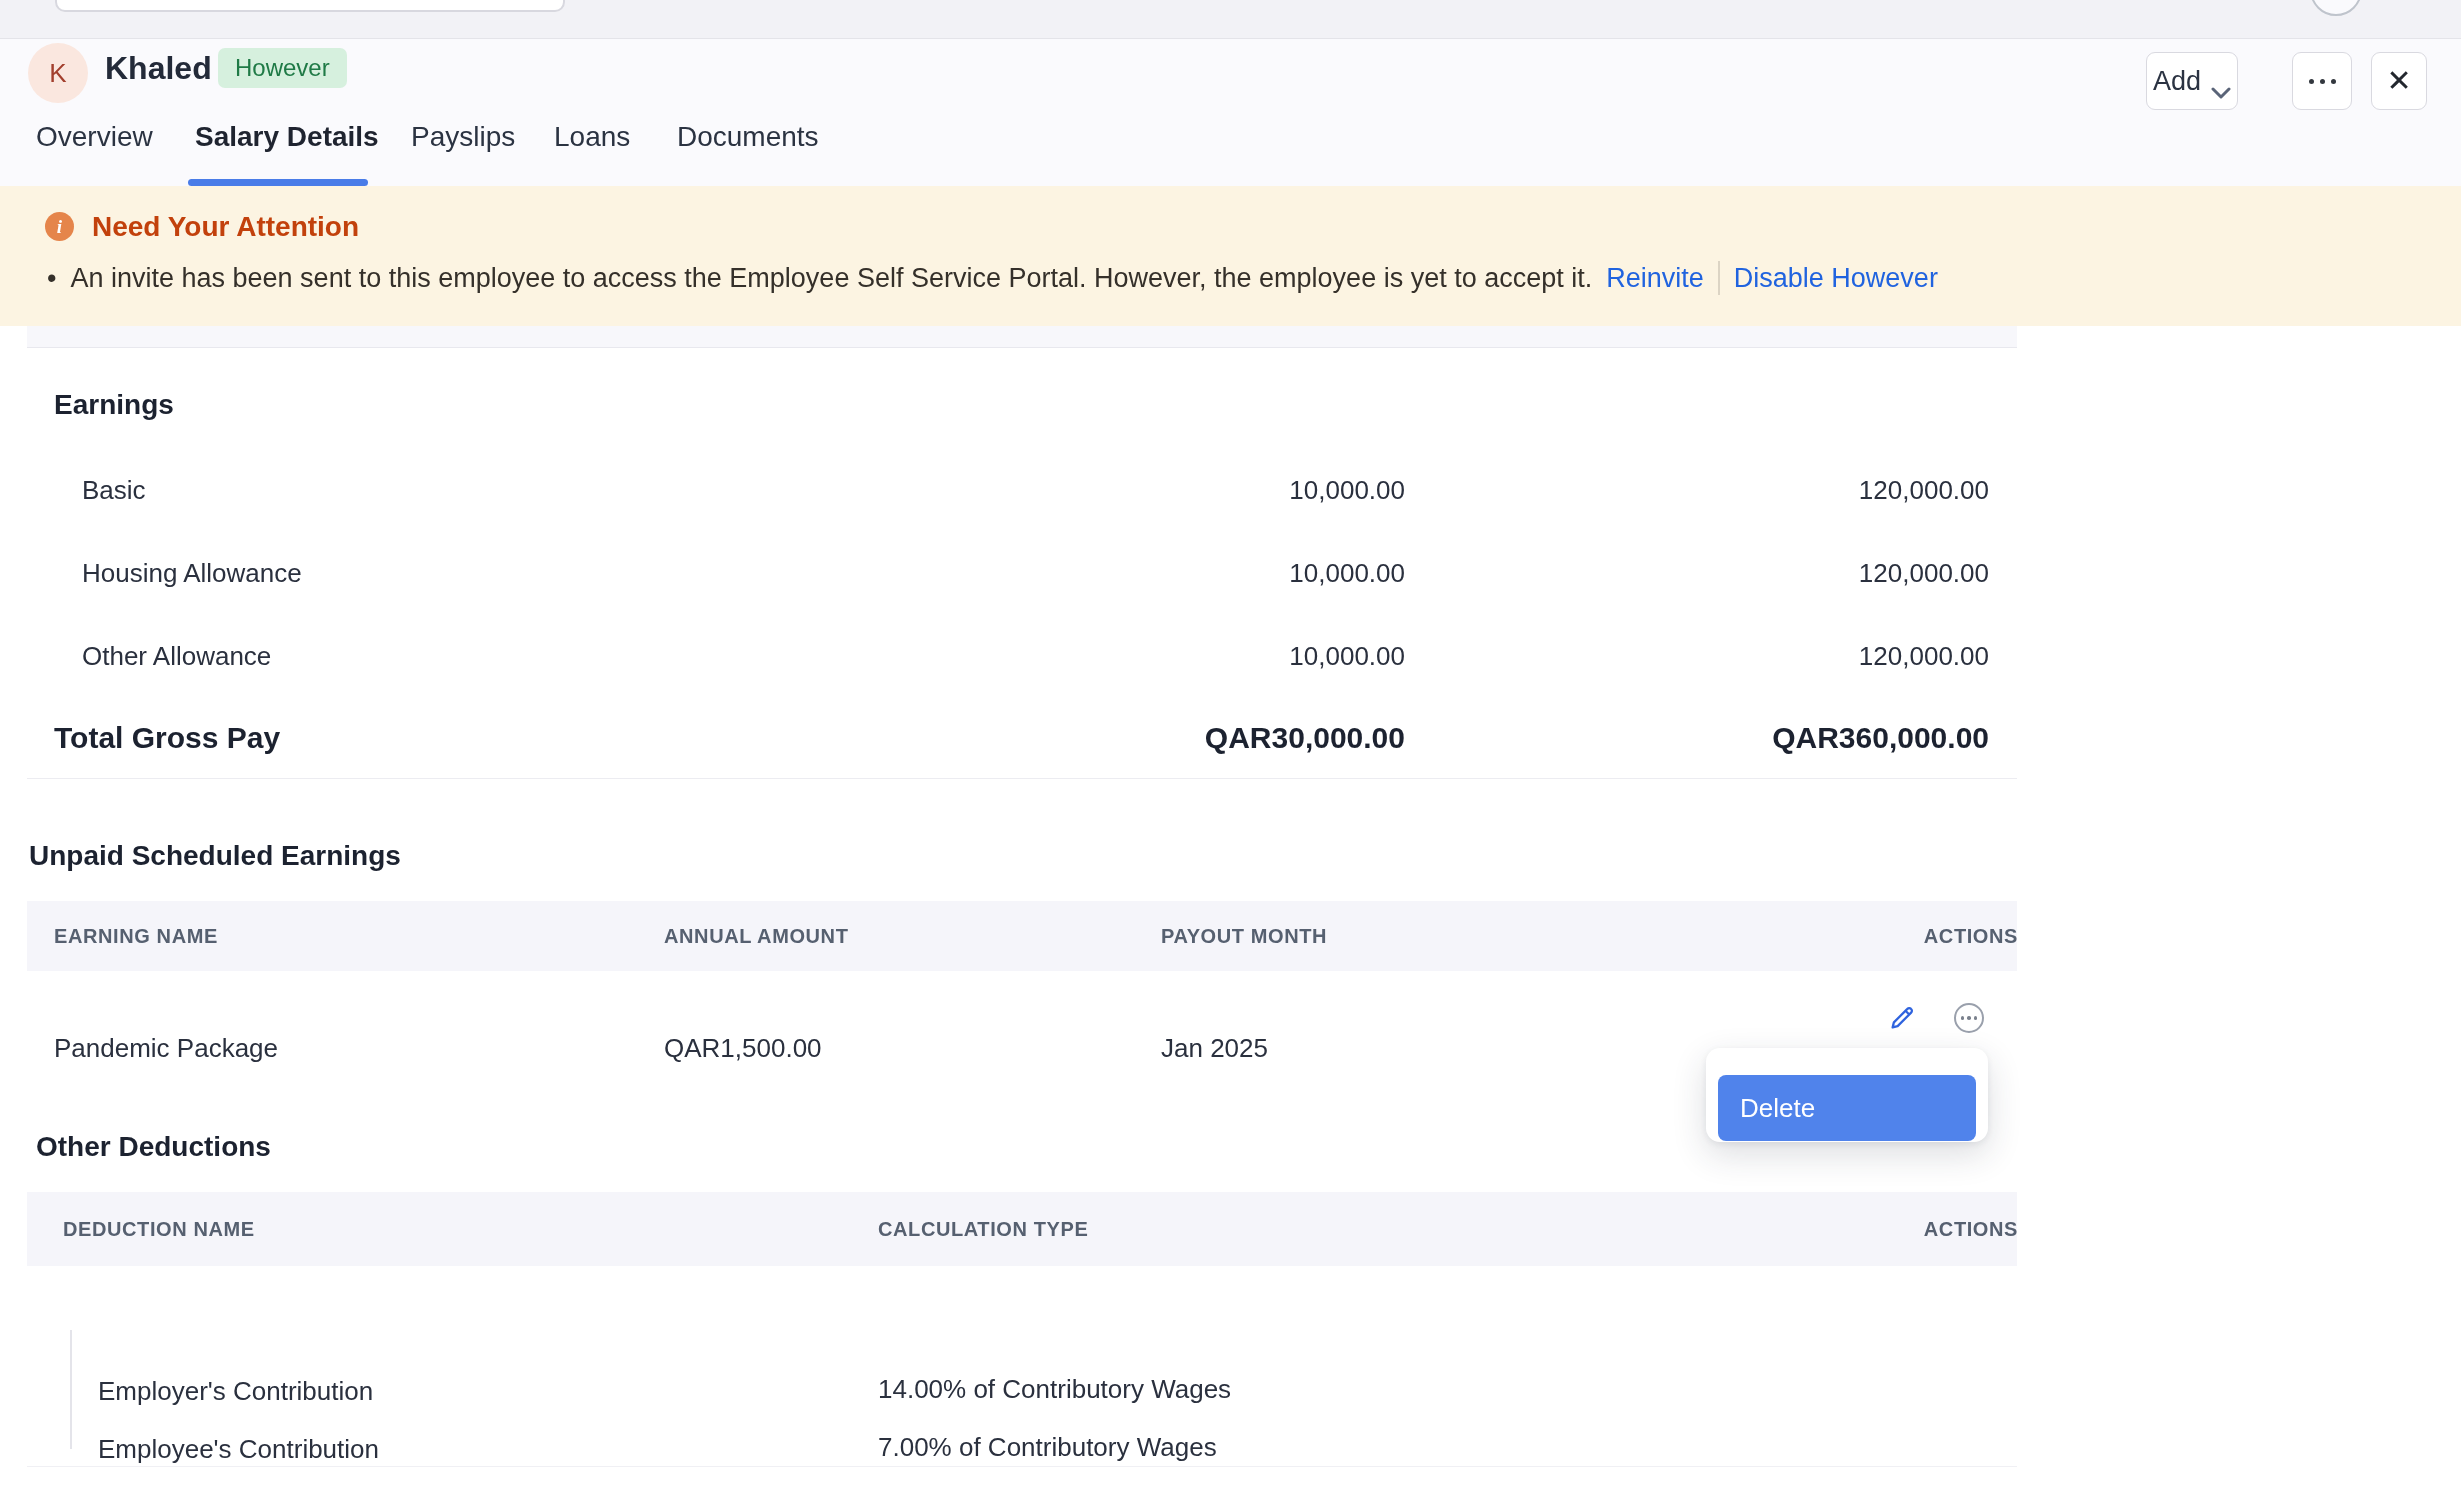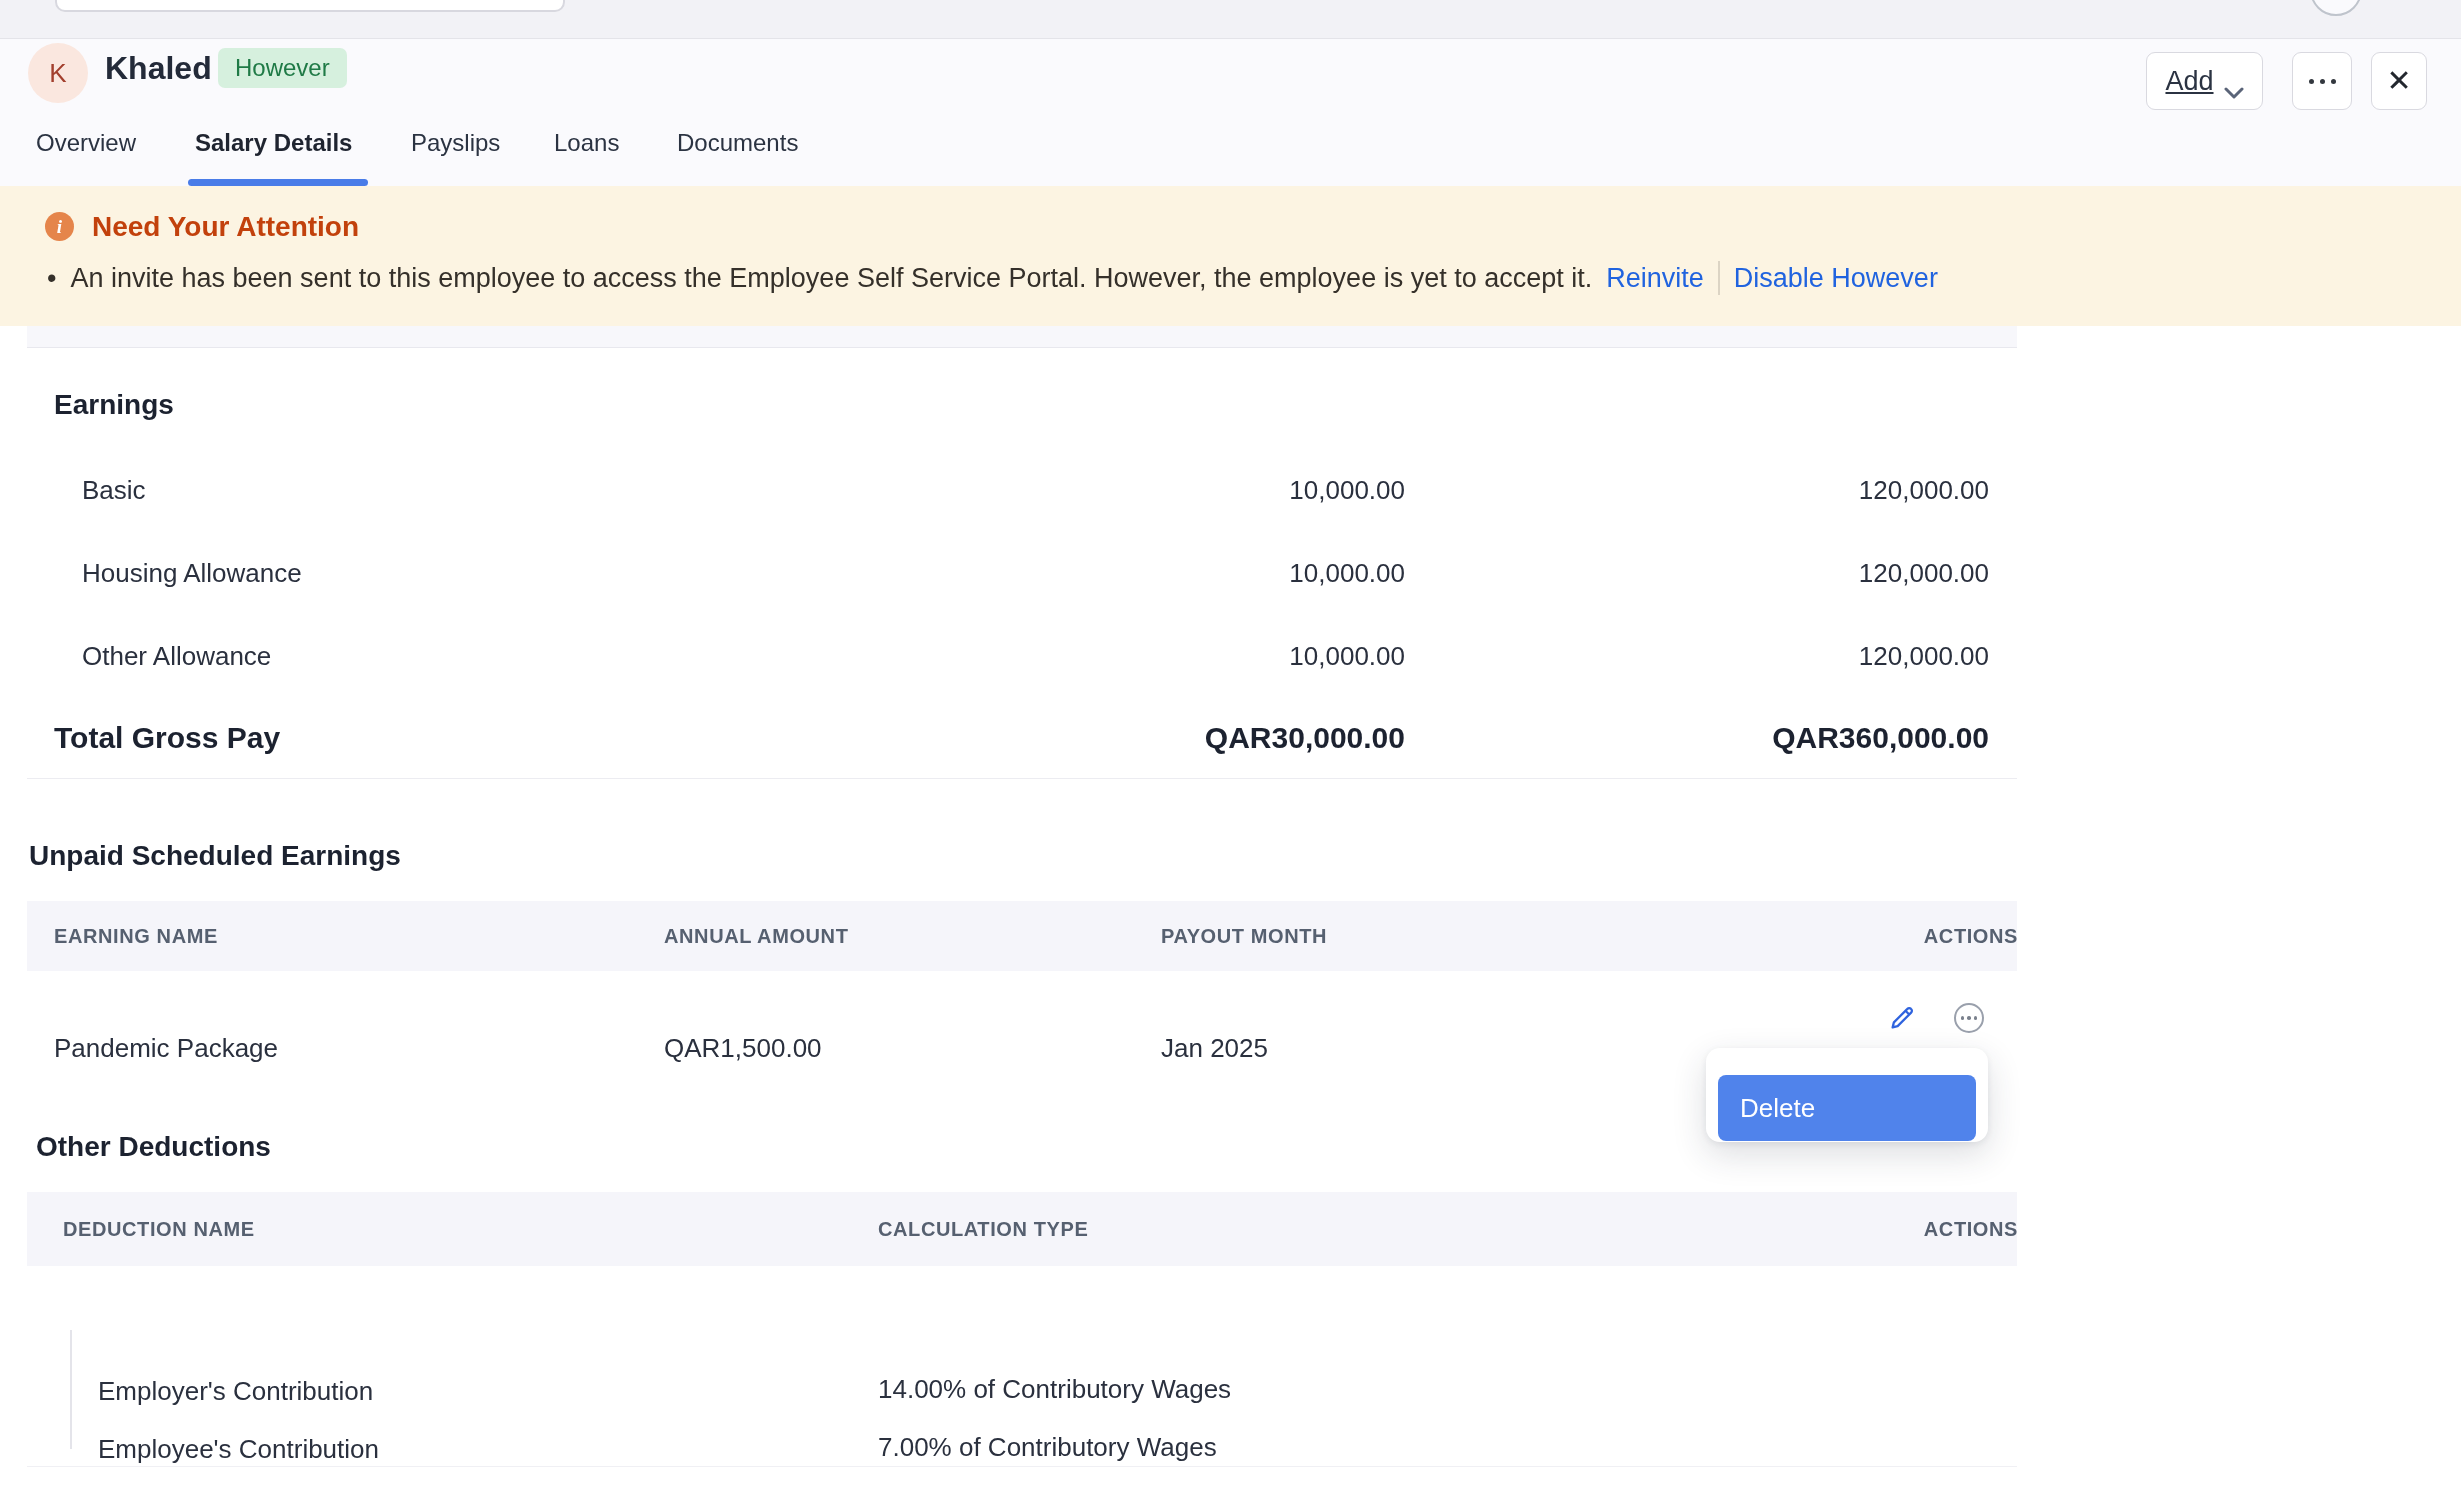--- a/index.html
+++ b/index.html
@@ -10,29 +10,29 @@
   
   .topstrip{position:absolute;left:0;top:0;width:2462px;height:38px;background:#F2F2F6;border-bottom:1px solid #E4E4E9;}
   .search-partial{position:absolute;left:55px;top:-42px;width:510px;height:54px;background:#fff;border:2px solid #D8D8DF;border-radius:10px;box-sizing:border-box;}
   .appbar-avatar-partial{position:absolute;left:2310px;top:-36px;width:52px;height:52px;border-radius:50%;background:#FAFAFD;border:2px solid #BFC4CC;box-sizing:border-box;}
   
   .header{position:absolute;left:0;top:39px;width:2462px;height:147px;background:#FAFAFD;}
   .avatar{position:absolute;left:28px;top:4px;width:60px;height:60px;border-radius:50%;background:#FAE7DF;color:#A23F2D;font-size:26px;display:flex;align-items:center;justify-content:center;}
   .emp-name{position:absolute;left:105px;top:11px;font-size:32px;font-weight:700;color:#232A39;}
   .badge{position:absolute;left:218px;top:9px;height:40px;padding:0 17px;border-radius:7px;background:#D6F0DE;color:#1F7A46;font-size:24px;display:flex;align-items:center;}
   .hbtn{position:absolute;top:13px;height:58px;background:#fff;border:1.5px solid #D9D9E0;border-radius:9px;box-sizing:border-box;display:flex;align-items:center;justify-content:center;font-size:27px;color:#2B3342;cursor:pointer;}
-  .add-btn{left:2146px;width:117px;gap:10px;text-decoration:underline;}
+  .add-btn{left:2146px;width:92px;gap:10px;}
   .more-btn{left:2292px;width:60px;}
   .close-btn{left:2371px;width:56px;}
   .chev{width:20px;height:12px;}
   .dots3{display:flex;gap:6px;}
   .dots3 i{width:5px;height:5px;border-radius:50%;background:#33383F;}
   .close-glyph{font-size:30px;color:#23272E;line-height:1;}
   
-  .tab{position:absolute;top:90px;font-size:24px;color:#2B3342;cursor:pointer;}
+  .tab{position:absolute;top:82px;font-size:28px;color:#2B3342;cursor:pointer;}
   .tab.active{font-weight:700;color:#1F2430;}
   .tab-underline{position:absolute;left:188px;top:140px;width:180px;height:7px;border-radius:4px;background:#497CE8;}
   
   .banner{position:absolute;left:0;top:186px;width:2462px;height:140px;background:#FCF4E2;}
   .info-icon{position:absolute;left:45px;top:26px;width:29px;height:29px;border-radius:50%;background:#E5854B;color:#fff;display:flex;align-items:center;justify-content:center;font-size:19px;font-style:italic;font-family:"Liberation Serif",serif;font-weight:700;}
   .banner-title{position:absolute;left:92px;top:25px;font-size:28px;font-weight:700;color:#c2410c;}
   .banner-line{position:absolute;left:47px;top:75px;display:flex;align-items:center;gap:14px;font-size:27px;color:#35302A;white-space:nowrap;}
   .banner-bullet{font-size:27px;color:#35302A;}
   .banner-link{color:#2063DF;cursor:pointer;text-decoration:none;}
   .link-sep{width:2px;height:34px;background:#DCD4C4;}

